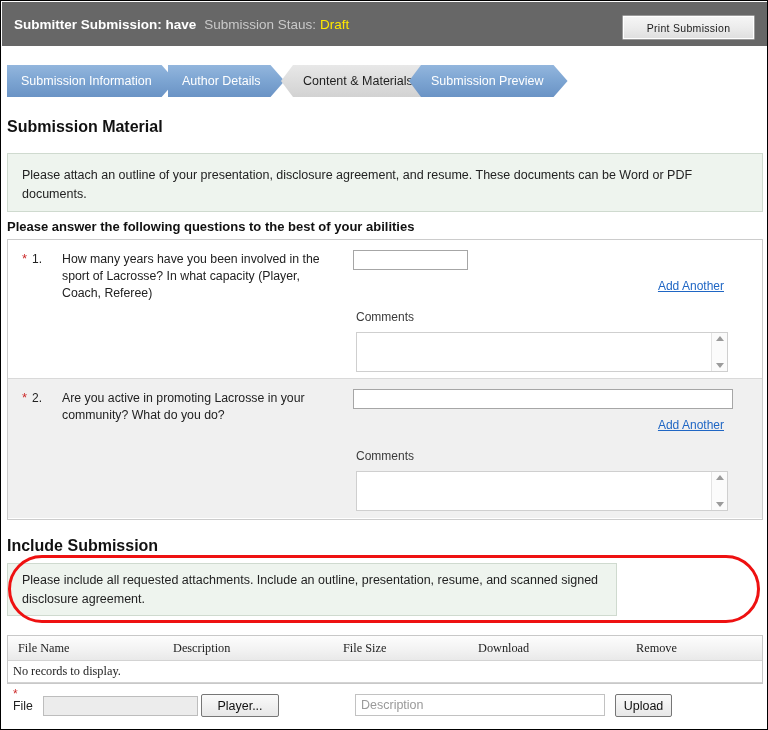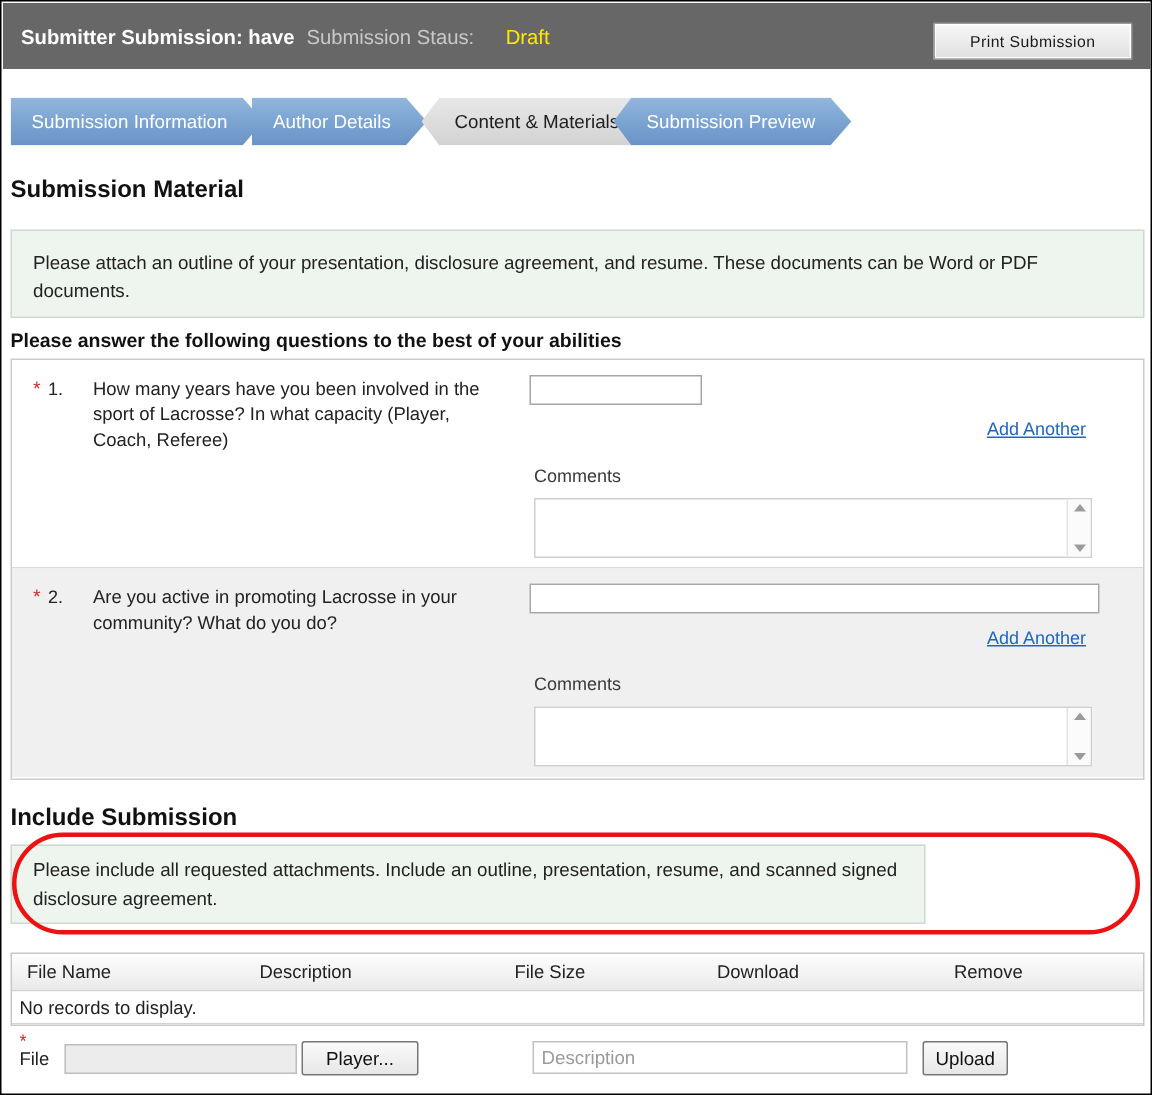--- a/index.html
+++ b/index.html
@@ -25,21 +25,21 @@
     background: #676767;
     display: flex; align-items: center;
   }
   .topbar-text {
     padding-left: 12px;
     font-size: 13.5px;
     white-space: nowrap;
   }
   .hdr-title { color: #ffffff; font-weight: bold; }
   .hdr-status-label { color: #c9c9c9; margin-left: 8px; }
-  .hdr-status-value { color: #ffe800; margin-left: 21px; }
+  .hdr-status-value { color: #ffe800; margin-left: 4px; }
 
   .print-btn {
     position: absolute; right: 13px; top: 13px;
     width: 133px; height: 25px;
     background: linear-gradient(to bottom, #f6f6f6 0%, #ececec 50%, #dedede 100%);
     border: 1px solid #9a9a9a;
     border-radius: 1px;
     font-family: "Liberation Sans", sans-serif;
     font-size: 10.5px;
     color: #1a1a1a;
@@ -206,20 +206,21 @@
     pointer-events: none;
     z-index: 30;
   }
 
   
   .atable {
     position: absolute; left: 6px; top: 634px;
     width: 756px;
     border: 1px solid #c8c8c8;
     background: #fff;
+    font-family: Liberation Serif, serif;
   }
   .atable-head {
     display: flex;
     height: 25px;
     background: linear-gradient(to bottom, #fdfdfd 0%, #f2f2f2 60%, #e9e9e9 100%);
     border-bottom: 1px solid #d3d3d3;
     align-items: center;
     font-size: 12.3px;
     color: #222;
   }

